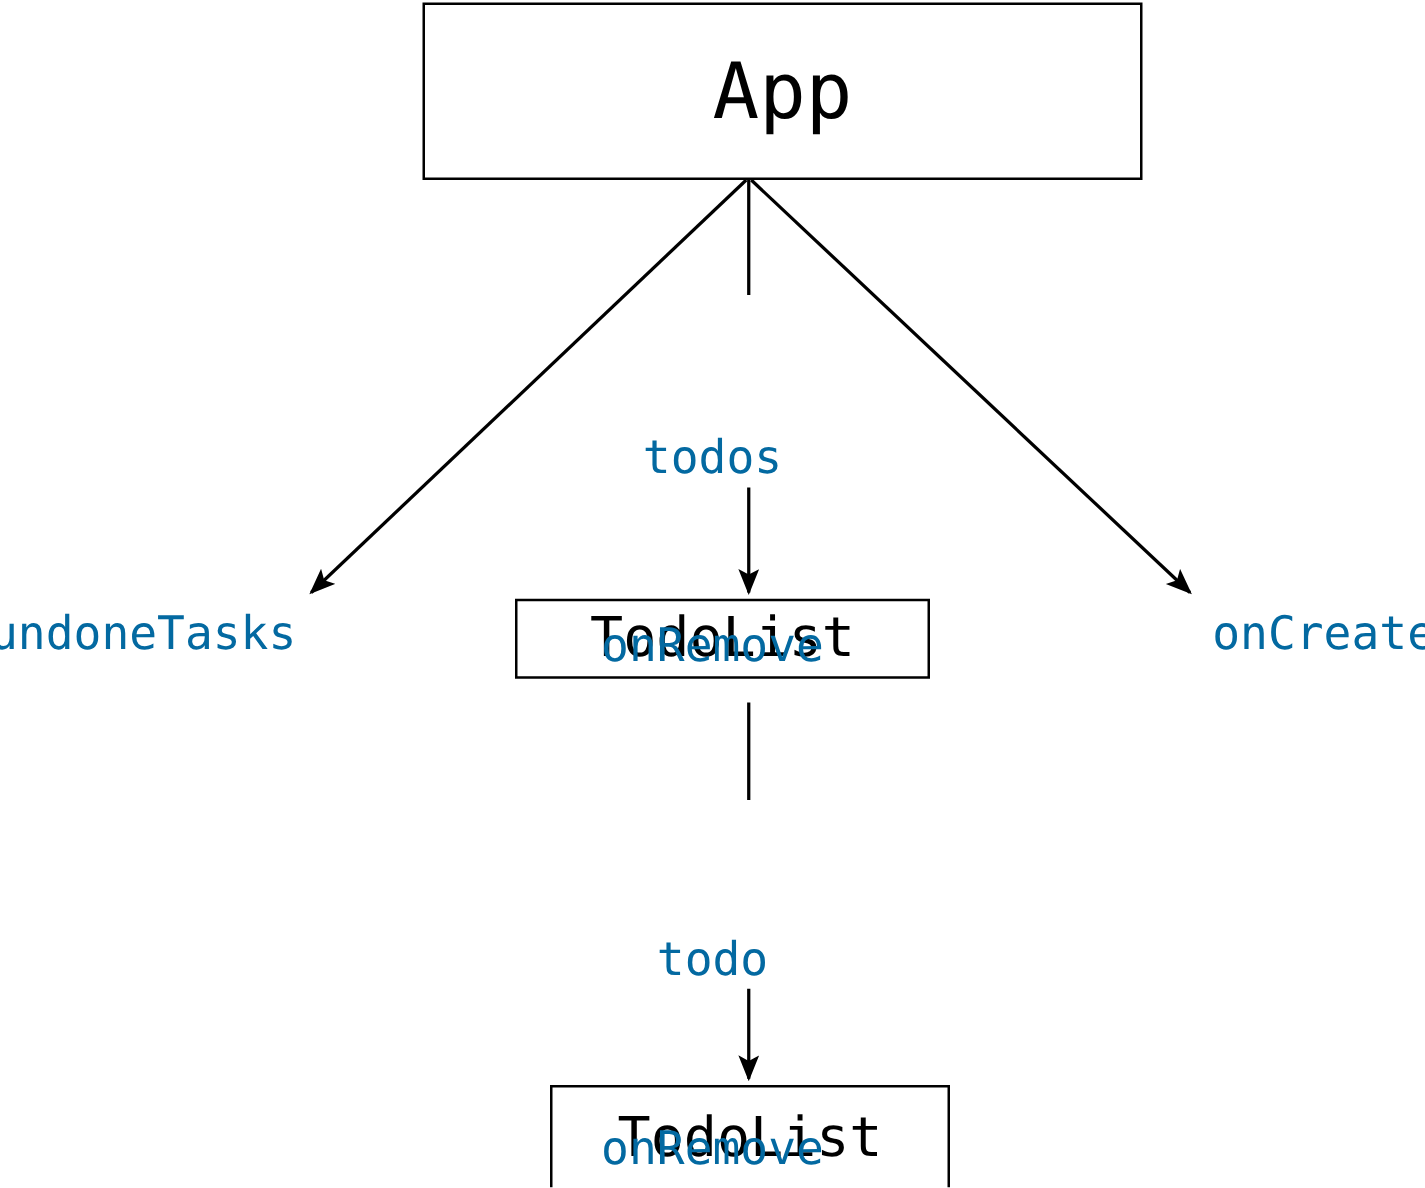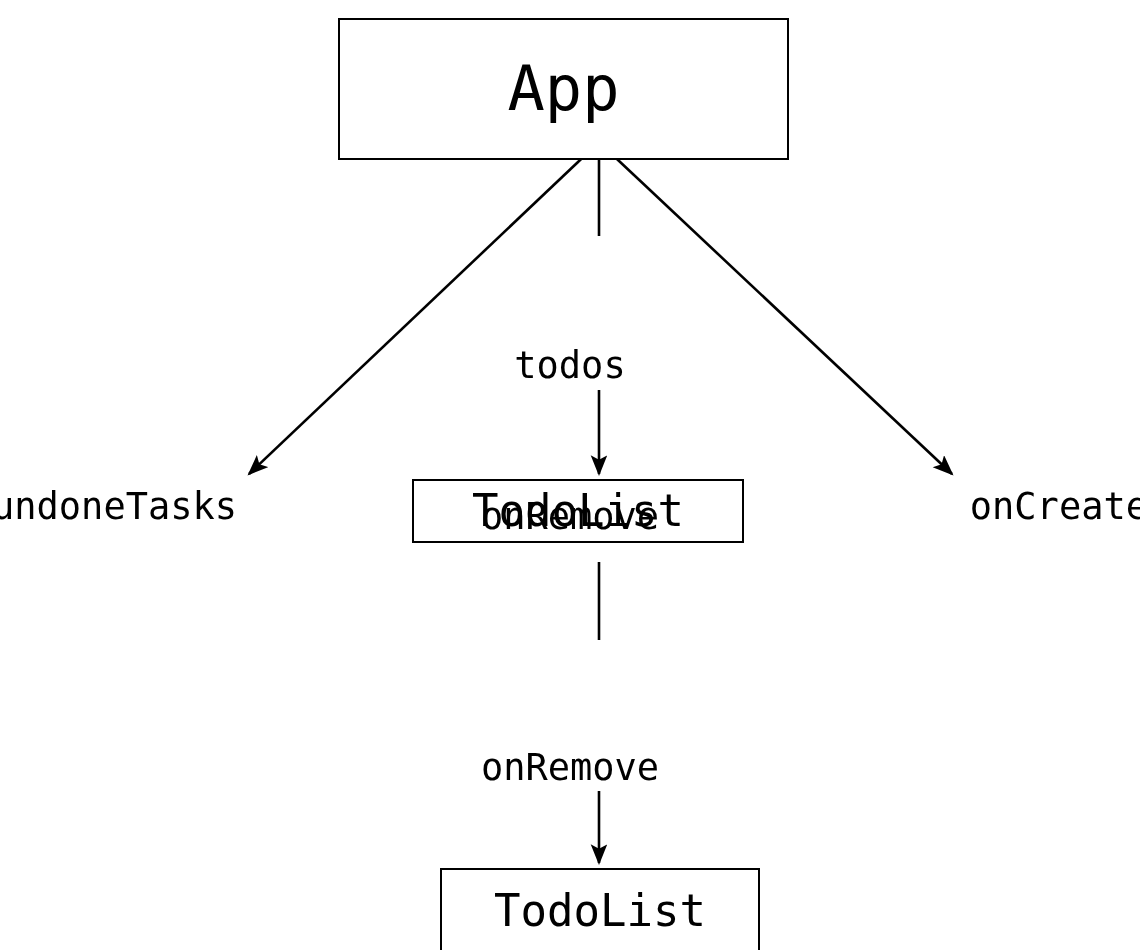--- a/index.html
+++ b/index.html
@@ -33,40 +33,40 @@
     justify-content: center;
     color: #000000;
   }
   .node-label {
     font-family: "DejaVu Sans Mono", "Liberation Mono", monospace;
     color: #000000;
     white-space: nowrap;
     line-height: 1;
   }
   
-  #node-app        { left: 338px; top: 18px;   width: 451px; height: 142px; }
+  #node-app        { left: 338px; top: 2px;   width: 576px; height: 142px; }
   #node-app .node-label { font-size: 62px; }
 
   #node-todohead   { left: 77px;  top: 479px; width: 332px; height: 83px; }
   #node-todolist   { left: 412px; top: 479px; width: 332px; height: 64px; }
   #node-todocreate { left: 789px; top: 479px; width: 332px; height: 83px; }
   #node-todoitem   { left: 440px; top: 868px; width: 320px; height: 86px; }
 
   #node-todohead .node-label,
   #node-todolist .node-label,
   #node-todocreate .node-label,
   #node-todoitem .node-label { font-size: 44px; }
 
   
   .edge-label {
     position: absolute;
     font-family: "DejaVu Sans Mono", "Liberation Mono", monospace;
     font-size: 37px;
     line-height: 1.36;
-    color: #000000;
+    color: #0369a1;
     white-space: pre;
     text-align: center;
   }
   #edge-label-center-top {
     left: 0px;
     top: 240px;
     width: 1140px;
   }
   #edge-label-left {
     left: -8px;
@@ -131,17 +131,18 @@
 
   <div class="edge-label" id="edge-label-left">
     <span class="edge-label-line">undoneTasks</span>
   </div>
 
   <div class="edge-label" id="edge-label-right">
     <span class="edge-label-line">onCreate</span>
   </div>
 
   <div class="edge-label" id="edge-label-center-bottom">
+    <span class="edge-label-line">todo</span>
     <span class="edge-label-line">onRemove</span>
     
   </div>
 
 </div>
 
 </body></html>

